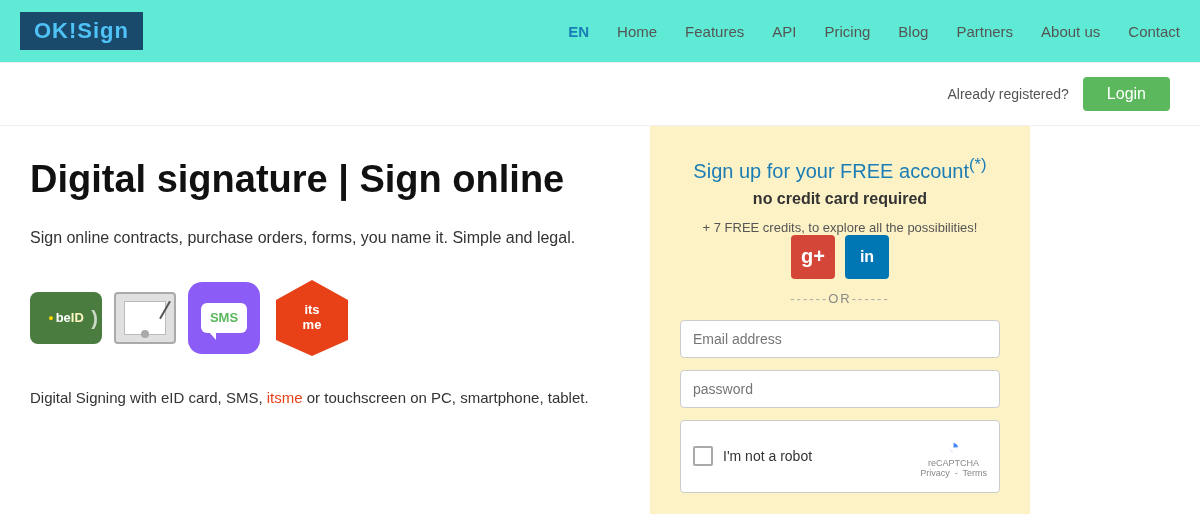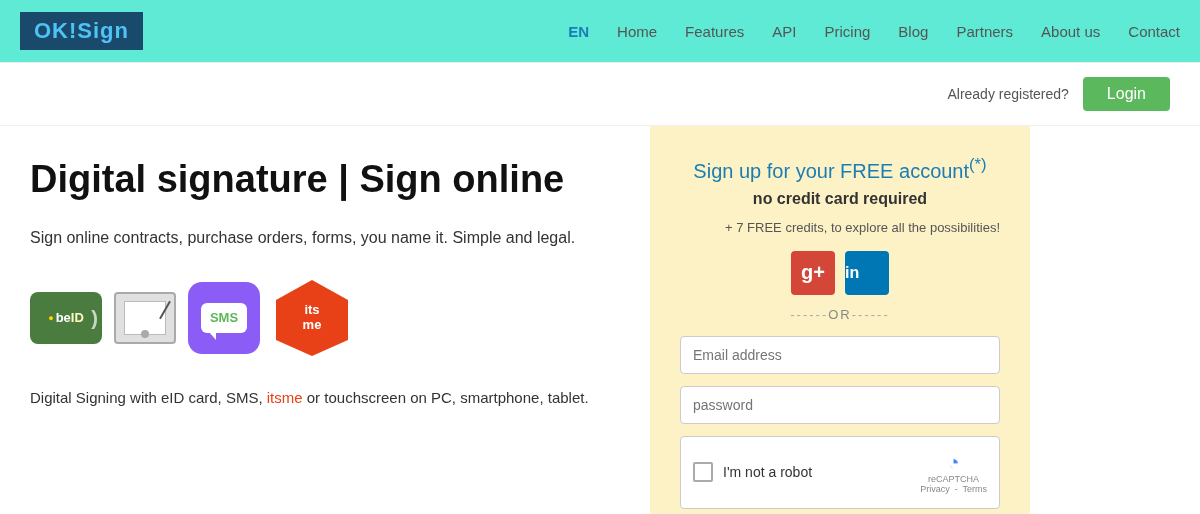--- a/index.html
+++ b/index.html
@@ -207,24 +207,23 @@
       line-height: 1.3;
     }
     .signup-subtitle {
       text-align: center;
       font-size: 16px;
       font-weight: bold;
       color: #333;
       margin-bottom: 12px;
     }
     .signup-credits {
-      text-align: right;
+      text-align: center;
       font-size: 13px;
       color: #555;
-      margin-bottom: 16px;
     }
     .social-row {
       display: flex;
       align-items: center;
       justify-content: center;
       gap: 10px;
       margin-bottom: 12px;
     }
     .google-btn {
       width: 44px;
@@ -240,20 +239,21 @@
       cursor: pointer;
       border: none;
     }
     .linkedin-btn {
       width: 44px;
       height: 44px;
       background: #0077b5;
       border-radius: 4px;
       display: flex;
       align-items: center;
+      justify-content: center;
       color: #fff;
       font-size: 16px;
       font-weight: bold;
       cursor: pointer;
       border: none;
     }
     .or-divider {
       text-align: center;
       color: #aaa;
       font-size: 13px;

